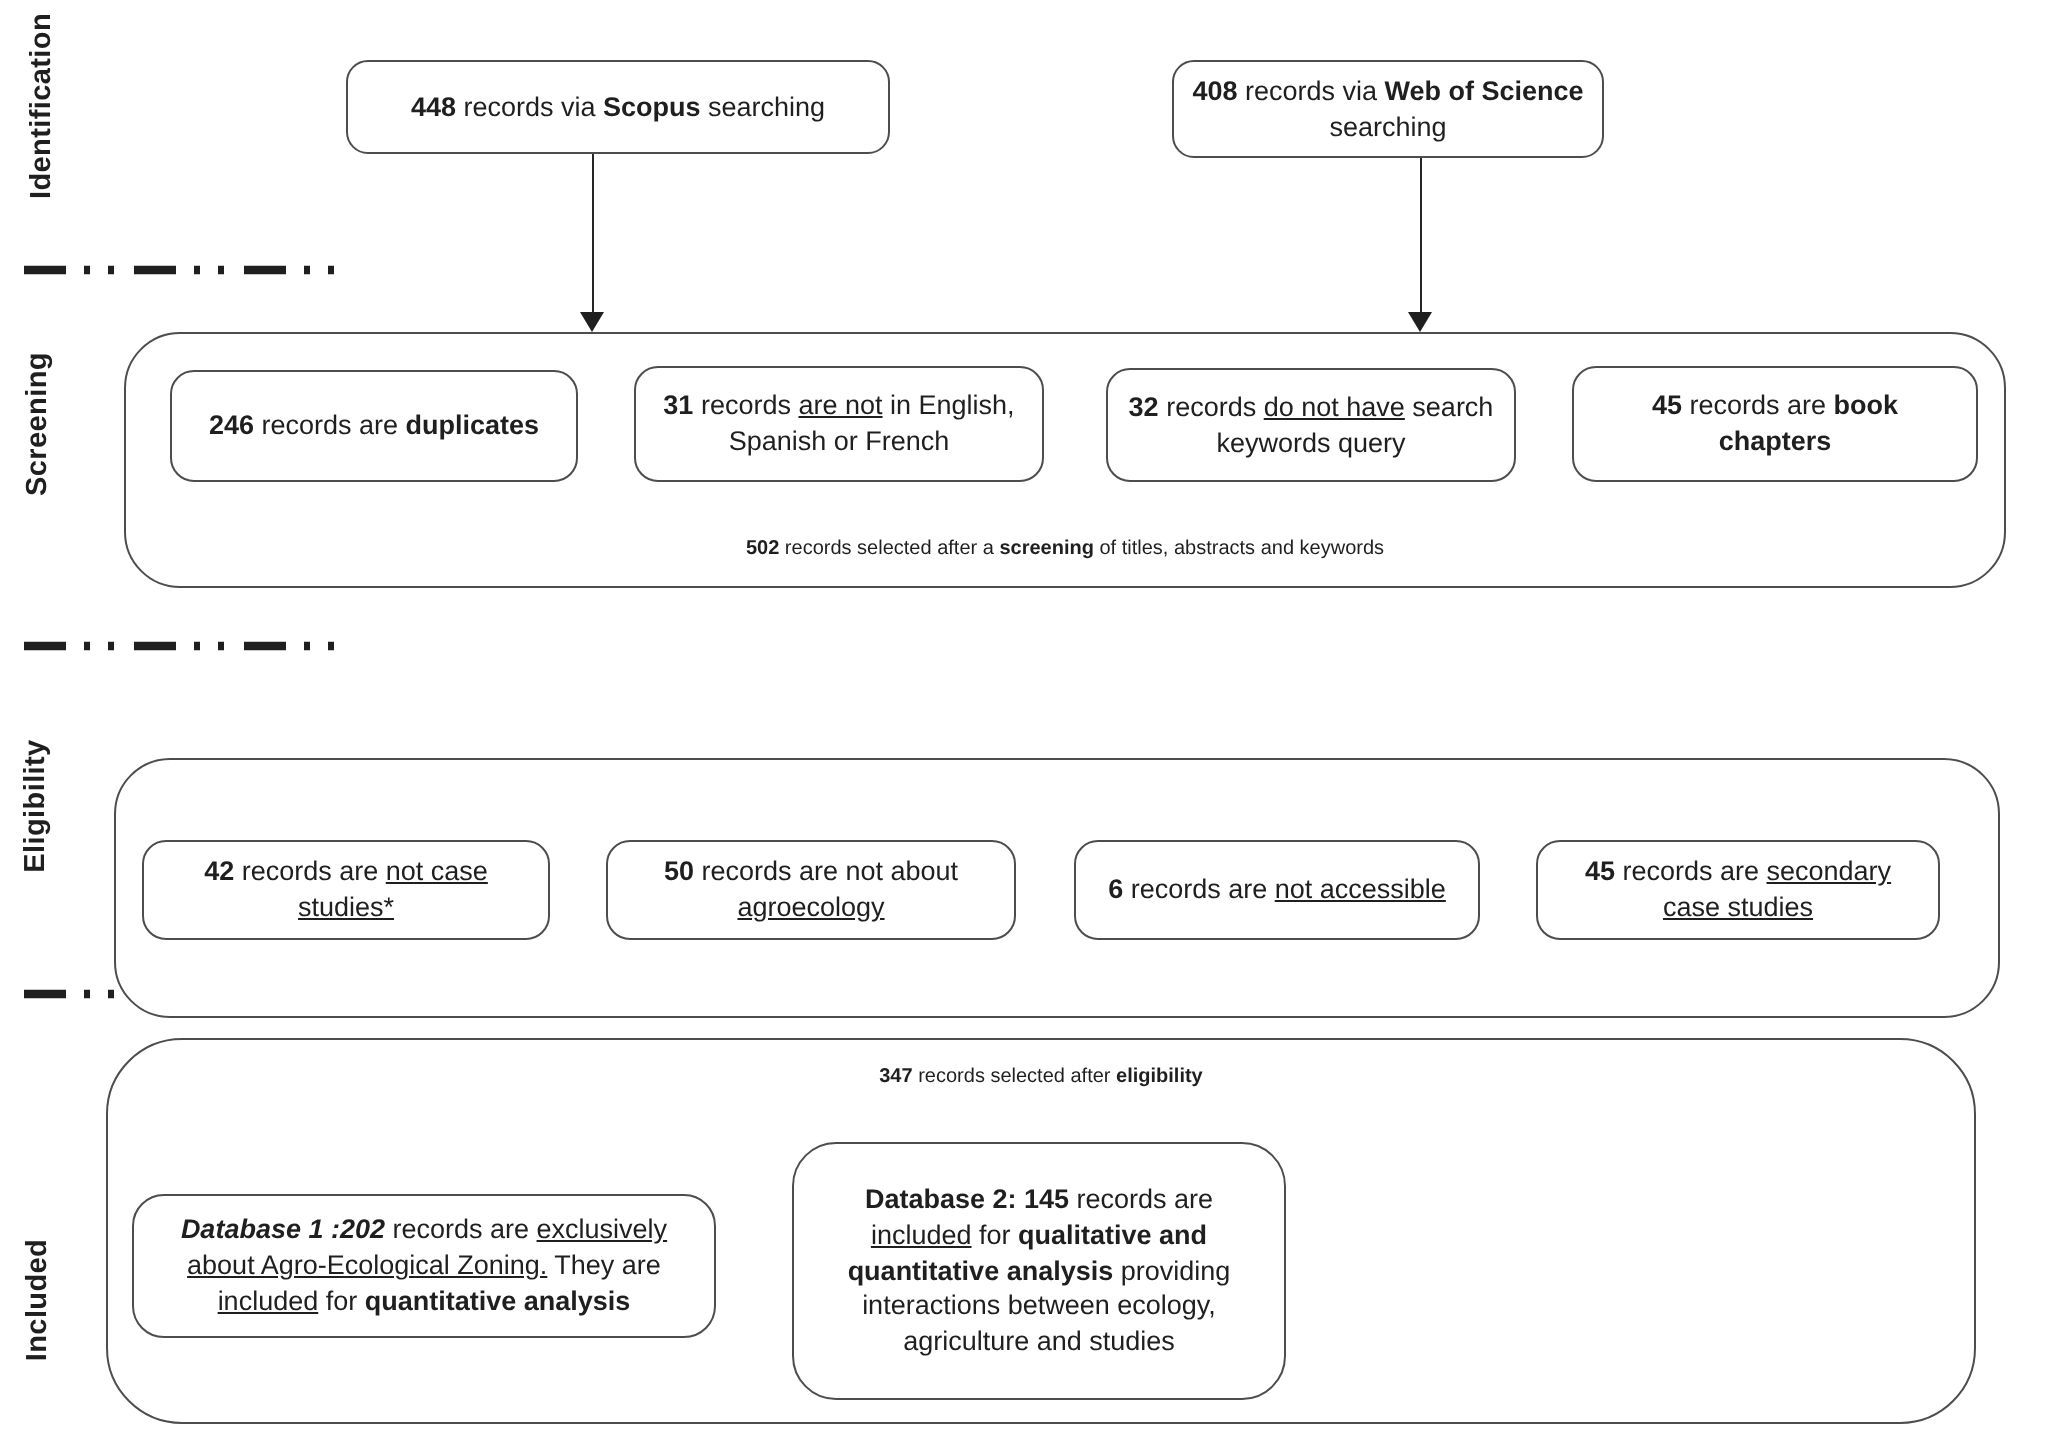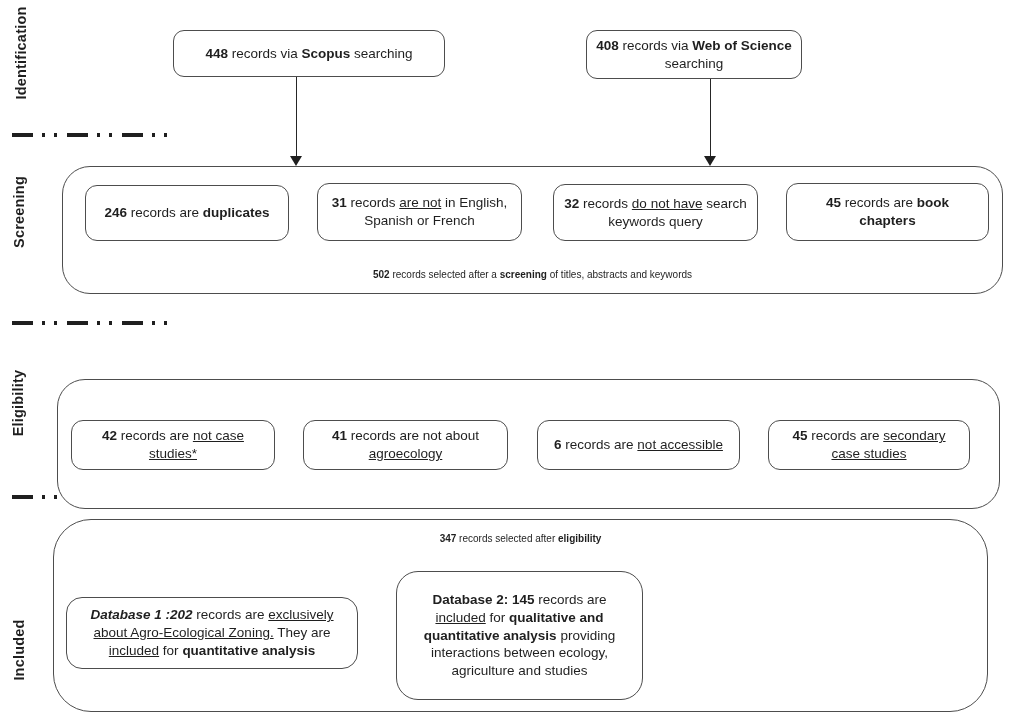--- a/index.html
+++ b/index.html
@@ -77,21 +77,21 @@
       <div><span style="font-weight: bold;">45 </span><span>records are </span><span style="font-weight: bold;">book chapters</span></div>
     </div>
     <div class="summary" style="top:102px;"><span style="font-weight: bold;">502 </span><span>records selected after a </span><span style="font-weight: bold;">screening</span><span> of titles, abstracts and keywords</span></div>
   </div>
 
   <div class="container" style="left:57px; top:347px; width:943px; height:130px;margin-top:32px;">
     <div class="box" style="left:13px; top:40px; width:204px; height:50px;">
       <div><span style="font-weight: bold;">42 </span><span>records are </span><span style="text-decoration: underline;">not case studies*</span></div>
     </div>
     <div class="box" style="left:245px; top:40px; width:205px; height:50px;">
-      <div><span style="font-weight: bold;">41 </span><span>records are not about </span><span style="text-decoration: underline;">agroecology</span></div>
+      <div><span style="font-weight: bold;">50 </span><span>records are not about </span><span style="text-decoration: underline;">agroecology</span></div>
     </div>
     <div class="box" style="left:479px; top:40px; width:203px; height:50px;">
       <div><span style="font-weight: bold;">6 </span><span>records are </span><span style="text-decoration: underline;">not accessible</span></div>
     </div>
     <div class="box" style="left:710px; top:40px; width:202px; height:50px;text-align:center;">
       <div><span style="font-weight: bold;">45 </span><span>records are </span><span style="text-decoration: underline;">secondary case studies</span></div>
     </div>
   </div>
 
   <div class="container" style="left:53px; top:519px; width:935px; height:193px; border-radius:38px;">

